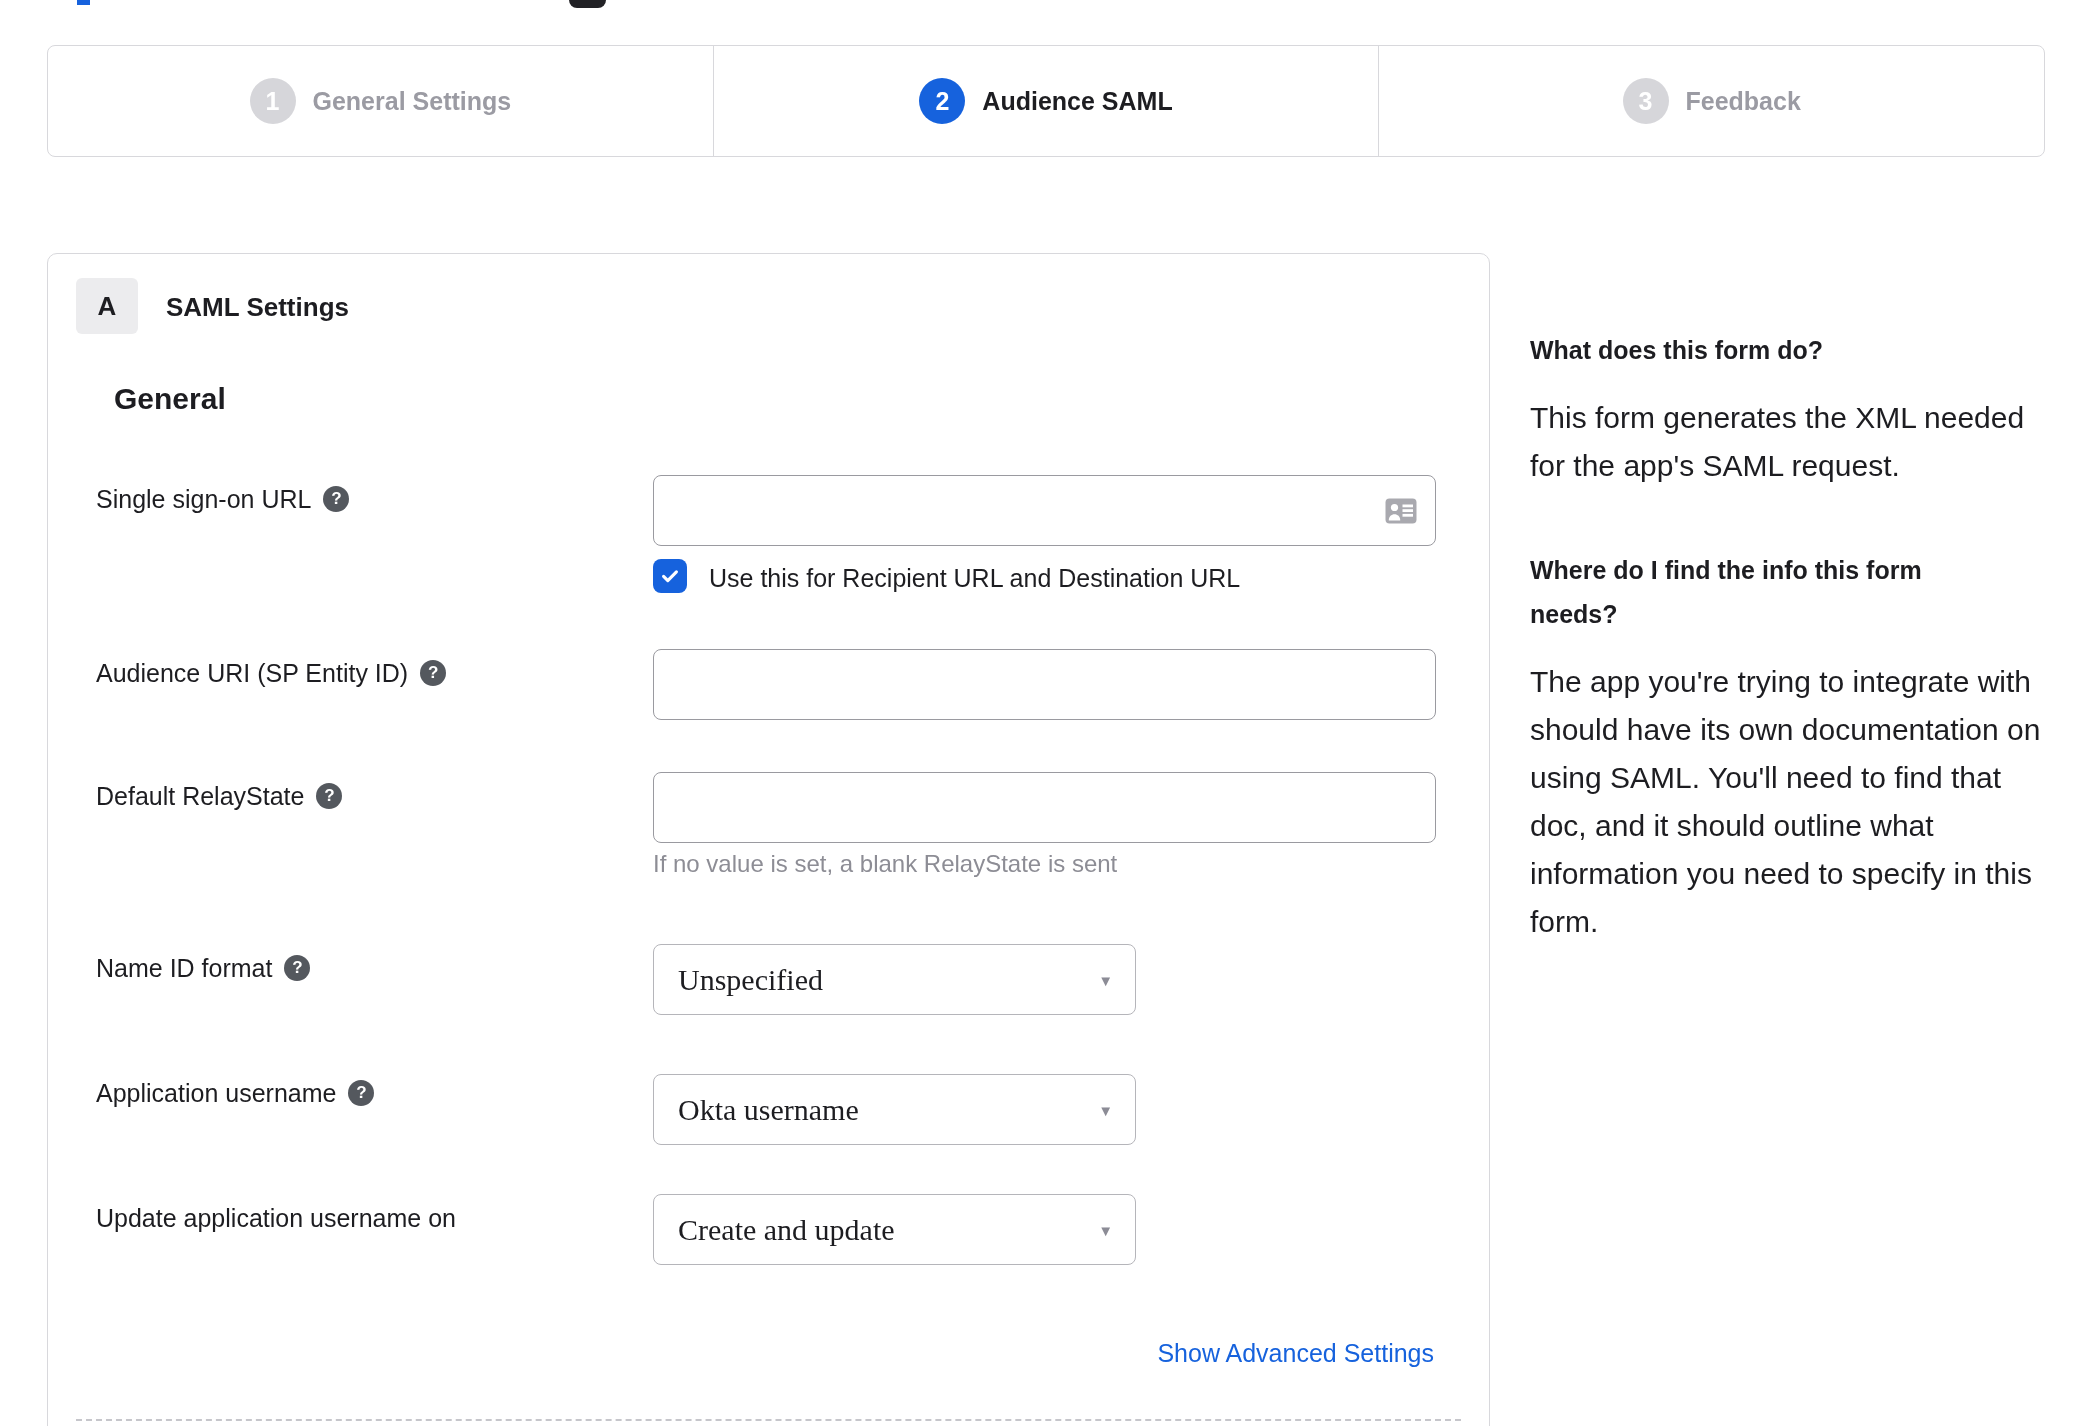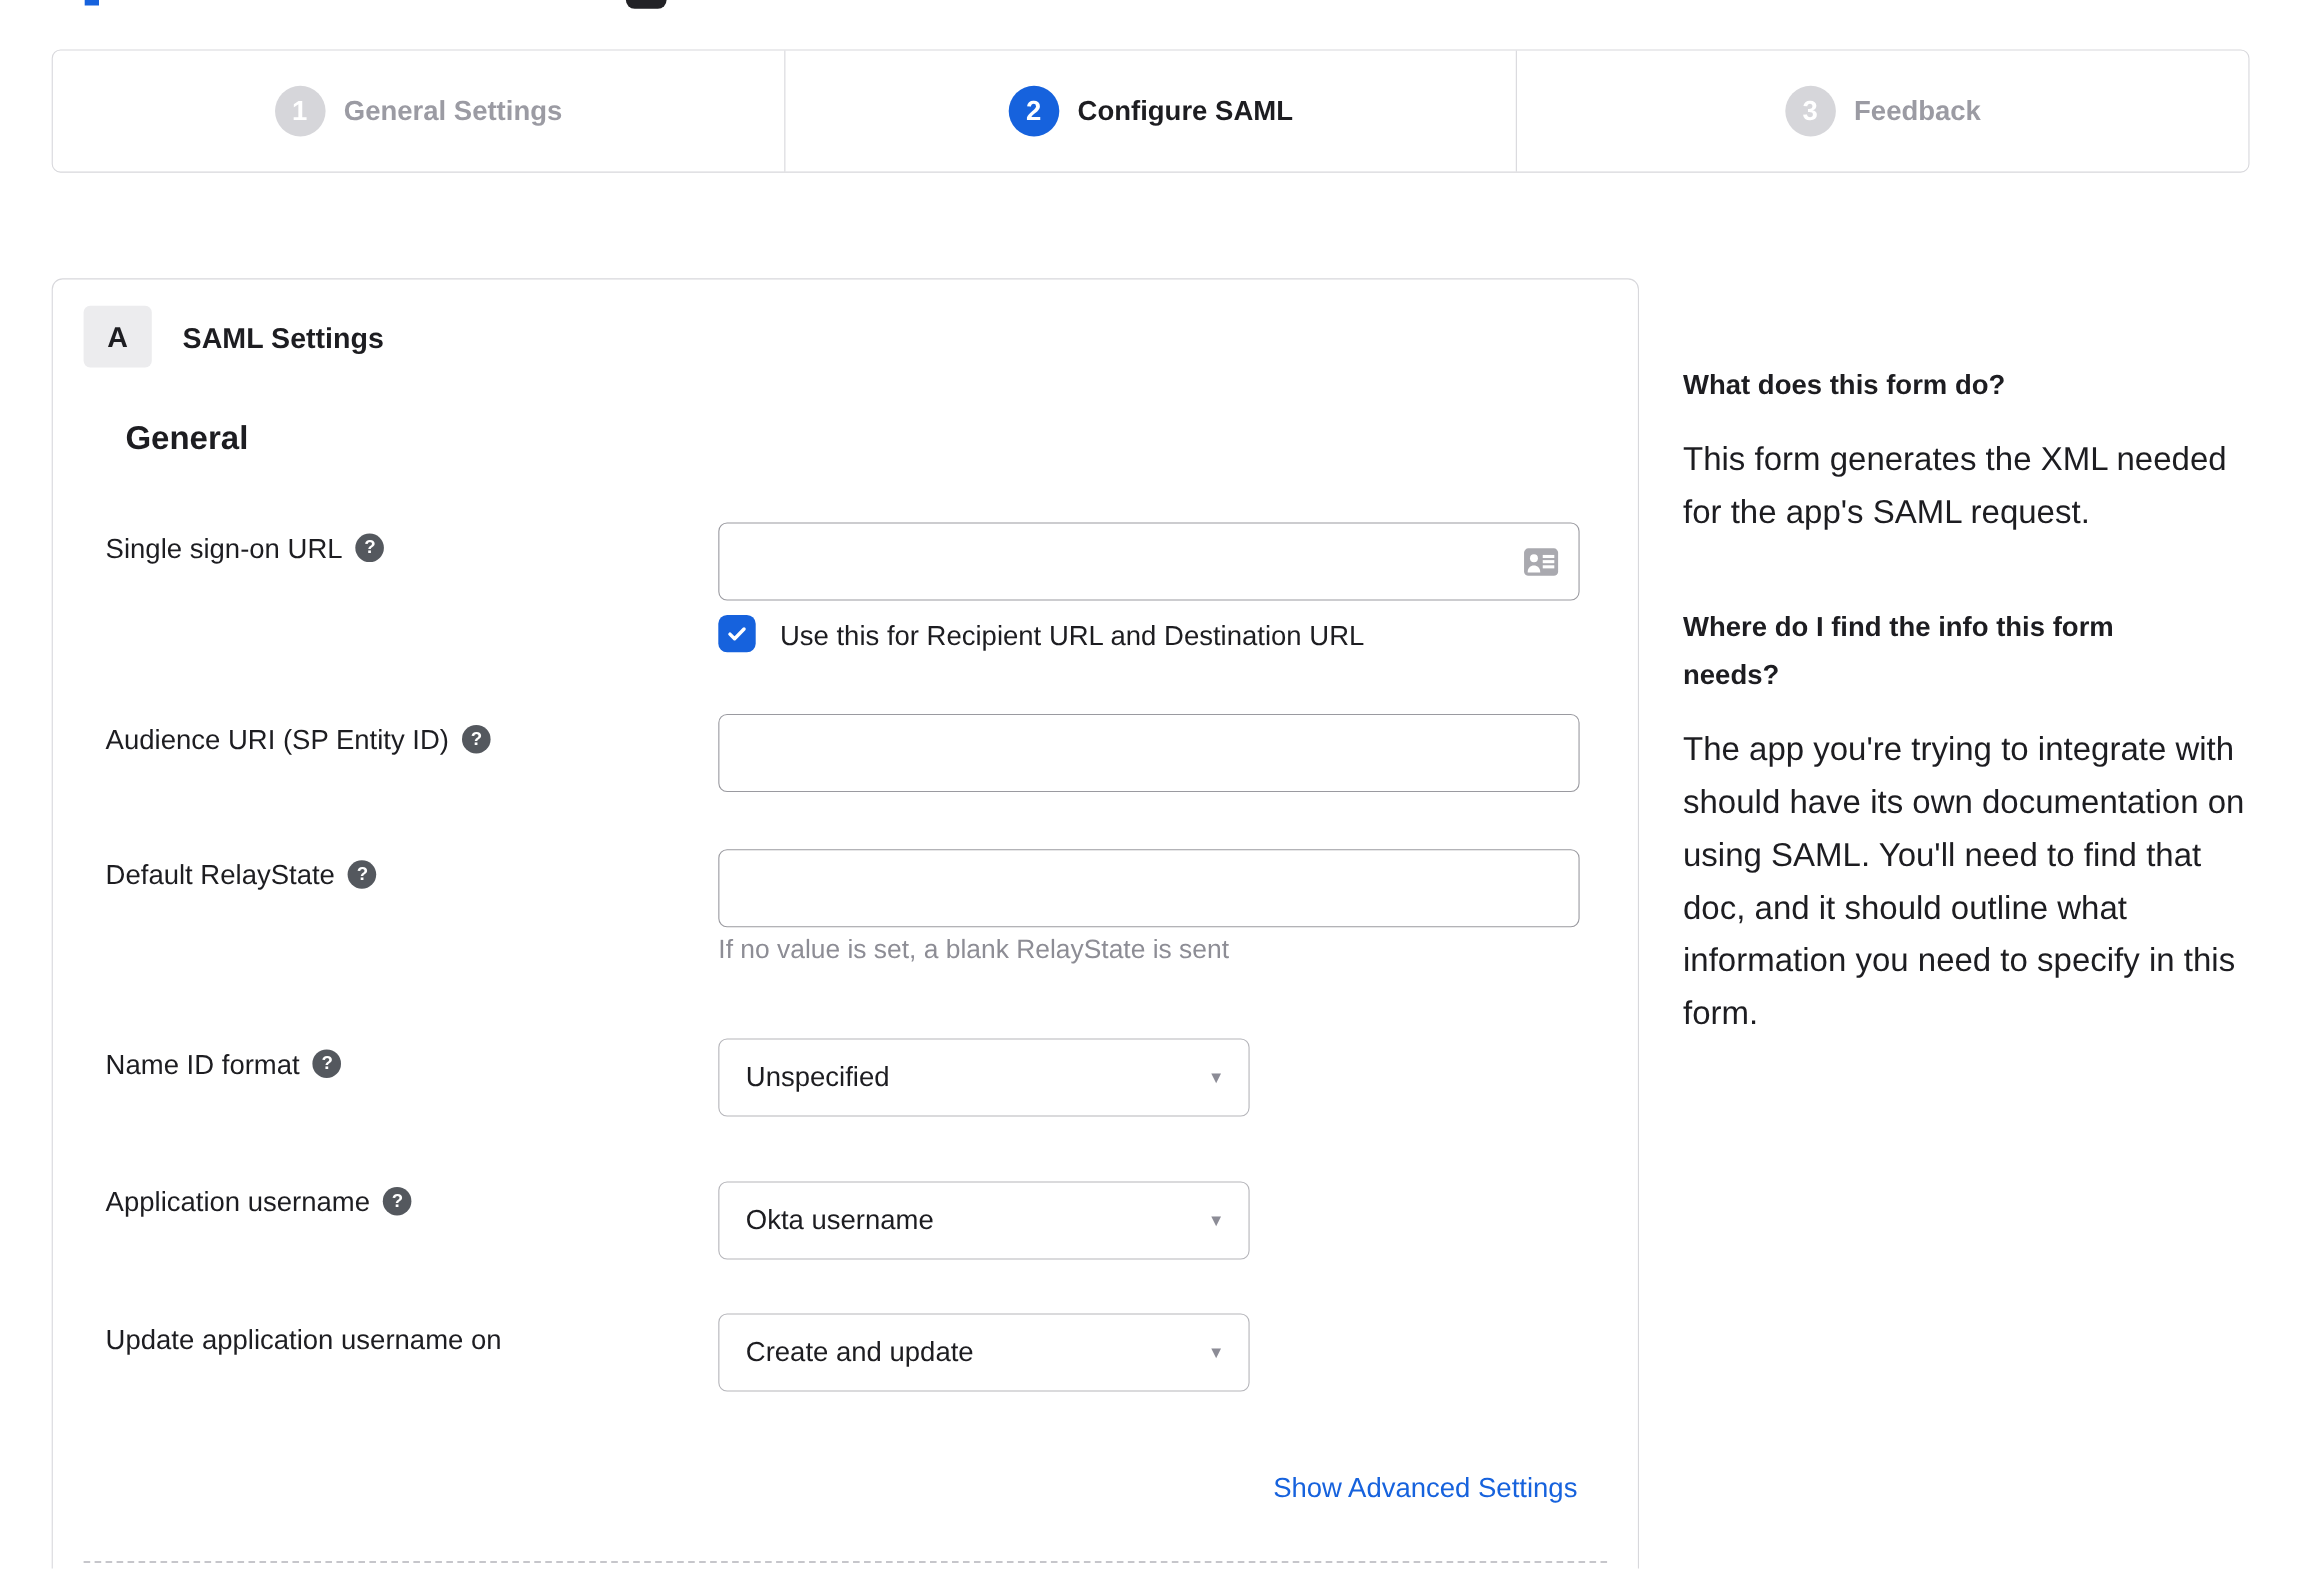--- a/index.html
+++ b/index.html
@@ -61,21 +61,21 @@
   }
   .checkbox-label{font-size:25px;color:#1d1d21;white-space:nowrap;}
 
   .hint{position:absolute;left:605px;font-size:24px;color:#8d8d95;white-space:nowrap;}
 
   .select{
     position:absolute;left:605px;width:483px;height:71px;box-sizing:border-box;
     border:1.5px solid #b5b5ba;border-radius:8px;background:#fff;cursor:pointer;
     display:flex;align-items:center;padding:0 50px 0 24px;
   }
-  .select-value{font-size:25px;color:#1d1d21;white-space:nowrap;}
+  .select-value{font-size:30px;color:#1d1d21;white-space:nowrap;font-family:Liberation Serif, serif;}
   .select-caret{
     position:absolute;right:22px;top:50%;transform:translateY(-50%);
     font-size:15px;color:#8c8c96;line-height:1;
   }
 
   .advanced-link{
     position:absolute;right:55px;top:1085px;font-size:25px;color:#1662dd;cursor:pointer;text-decoration:none;white-space:nowrap;
   }
 
   .dashed-divider{position:absolute;left:28px;right:28px;top:1165px;border-top:2px dashed #c6c6cb;}
@@ -92,21 +92,21 @@
 <div class="frag-blue"></div>
 <div class="frag-dark"></div>
 
 <div class="stepper">
   <div class="step">
     <span class="step-circle">1</span>
     <span class="step-label">General Settings</span>
   </div>
   <div class="step active">
     <span class="step-circle">2</span>
-    <span class="step-label">Configure SAML</span>
+    <span class="step-label">Audience SAML</span>
   </div>
   <div class="step">
     <span class="step-circle">3</span>
     <span class="step-label">Feedback</span>
   </div>
 </div>
 
 <div class="card">
 
   <div class="section-badge">A</div>

